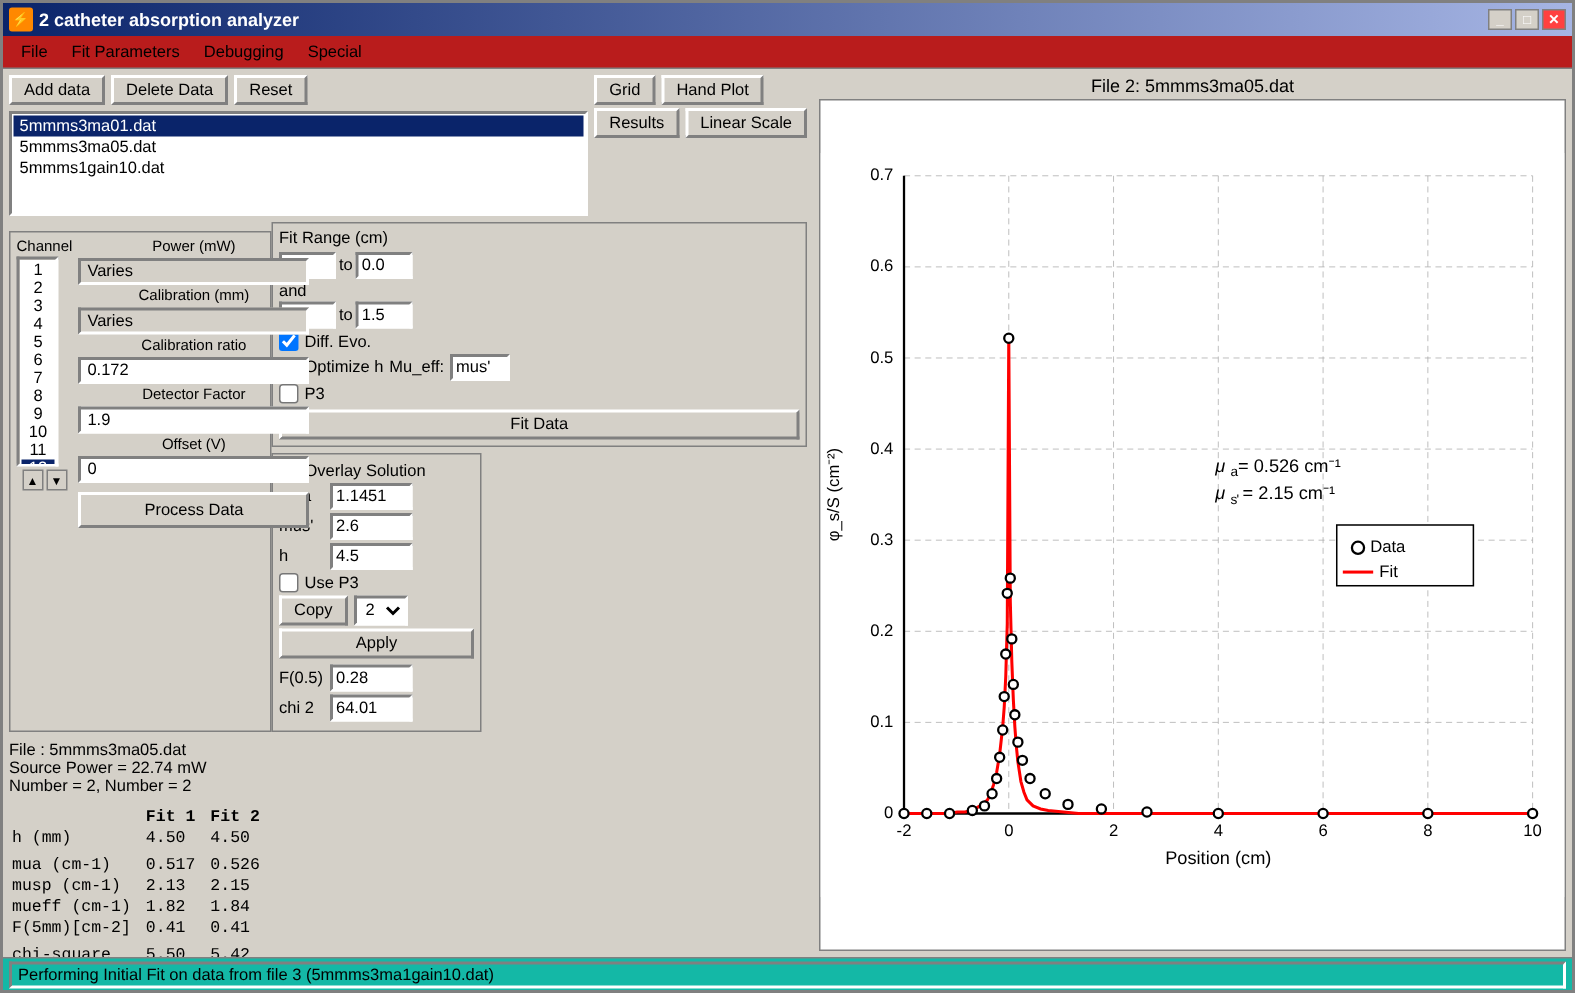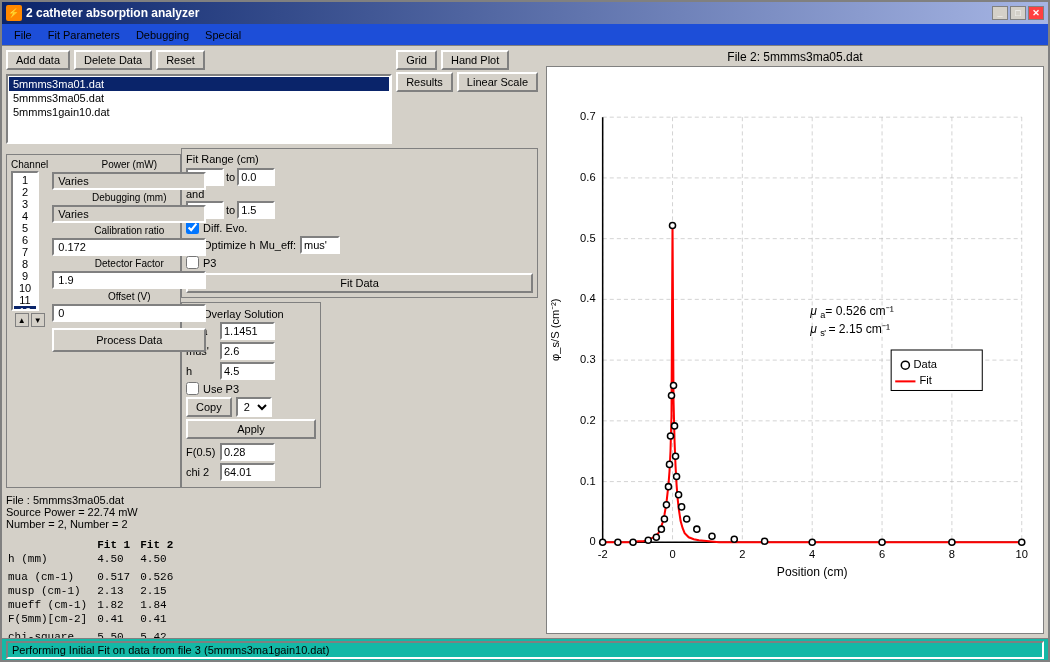--- a/index.html
+++ b/index.html
@@ -49,21 +49,21 @@
       height: 14px;
       background: #d4d0c8;
       border: 1px solid #808080;
       font-size: 9px;
       display: flex;
       align-items: center;
       justify-content: center;
       cursor: pointer;
     }
     .menu-bar {
-      background: #1d4ed8;
+      background: #b91c1c;
       height: 22px;
       display: flex;
       align-items: center;
       border-bottom: 1px solid #808080;
       padding: 0 4px;
       flex-shrink: 0;
     }
     .menu-item {
       padding: 2px 8px;
       cursor: pointer;
@@ -359,21 +359,21 @@
                 <div class="item selected">12</div>
               </div>
               <div style="display:flex;justify-content:center;gap:2px;margin-top:2px;">
                 <button style="width:14px;height:14px;font-size:8px;cursor:pointer;background:#d4d0c8;border:1px solid #808080;">▲</button>
                 <button style="width:14px;height:14px;font-size:8px;cursor:pointer;background:#d4d0c8;border:1px solid #808080;">▼</button>
               </div>
             </div>
             <div class="channel-props">
               <div class="label-field">Power (mW)</div>
               <input class="field-input" value="Varies" readonly="" style="">
-              <div class="label-field">Debugging (mm)</div>
+              <div class="label-field">Calibration (mm)</div>
               <input class="field-input" value="Varies" readonly="" style="">
               <div class="label-field">Calibration ratio</div>
               <input class="field-input-white" value="0.172" style="">
               <div class="label-field">Detector Factor</div>
               <input class="field-input-white" value="1.9" style="">
               <div class="label-field">Offset (V)</div>
               <input class="field-input-white" value="0" style="">
               <button class="process-btn">Process Data</button>
             </div>
           </div>

